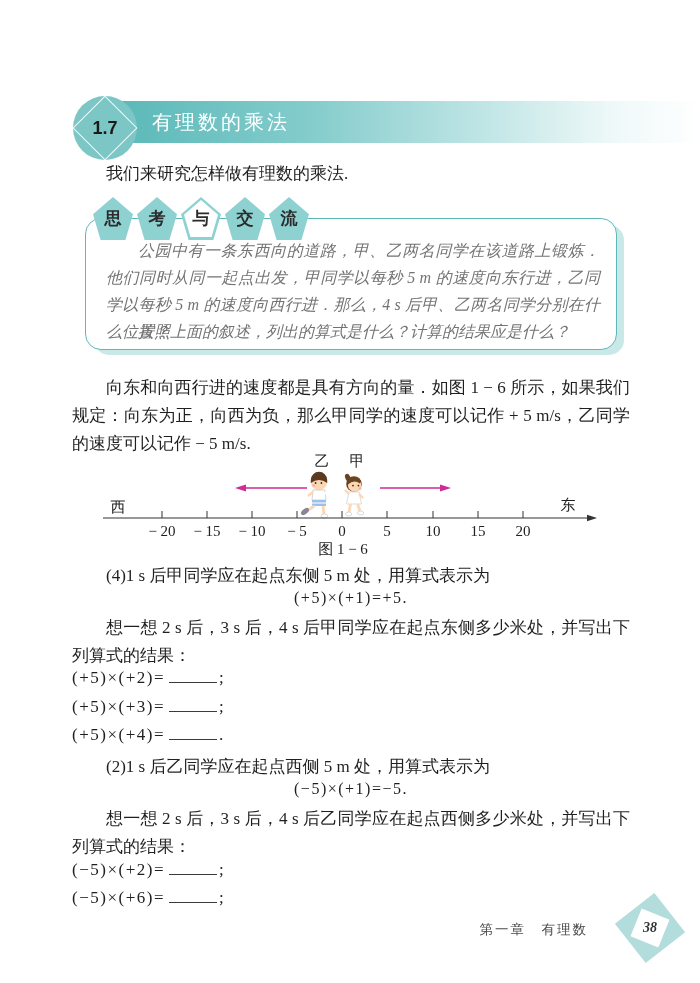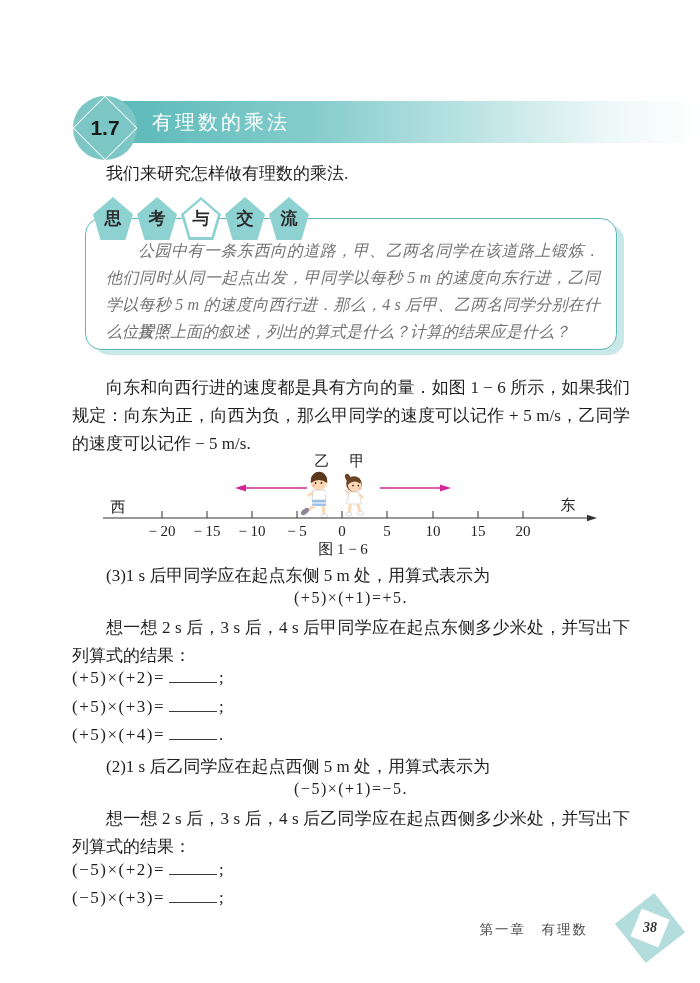--- a/index.html
+++ b/index.html
@@ -24,21 +24,21 @@
     position:absolute; left:73px; top:96px; width:64px; height:64px;
     border-radius:50%; background:#7cc6c6;
   }
   .section-circle .diamond {
     position:absolute; inset:9px; border:1.4px solid rgba(255,255,255,.9);
     transform:rotate(45deg);
   }
   .section-circle .num {
     position:absolute; inset:0; display:flex; align-items:center; justify-content:center;
     font-family:"Liberation Sans","DejaVu Sans",sans-serif;
-    font-size:21px; font-weight:bold; color:#1a1a1a;
+    font-size:18px; font-weight:bold; color:#1a1a1a;
   }
 
   
   .intro { position:absolute; left:72px; top:162px; width:558px; font-size:17px; text-indent:2em; }
 
   
   .think-box {
     position:absolute; left:85px; top:218px; width:532px; height:132px;
     border:1.6px solid #5fb8b8; border-radius:16px; background:#ffffff;
     box-shadow:8px 6px 0 -1px #c9e8e8;
@@ -210,41 +210,41 @@
     <text x="212" y="86" text-anchor="middle">− 5</text>
     <text x="257" y="86" text-anchor="middle">0</text>
     <text x="302" y="86" text-anchor="middle">5</text>
     <text x="348" y="86" text-anchor="middle">10</text>
     <text x="393" y="86" text-anchor="middle">15</text>
     <text x="438" y="86" text-anchor="middle">20</text>
 
     <text x="258" y="104" text-anchor="middle">图 1 − 6</text>
   </svg>
 
-  <div class="line" style="top:562px;">(3)1 s 后甲同学应在起点东侧 5 m 处，用算式表示为</div>
+  <div class="line" style="top:562px;">(4)1 s 后甲同学应在起点东侧 5 m 处，用算式表示为</div>
   <div class="eq-center" style="top:589px;">(+5)×(+1)=+5.</div>
   <div class="line" style="top:614px;">想一想 2 s 后，3 s 后，4 s 后甲同学应在起点东侧多少米处，并写出下列算式的结果：</div>
   <div class="eq-row" style="top:668px;">
     <span>(+5)×(+2)=</span><span class="blank"></span><span class="eq-tail">;</span>
   </div>
   <div class="eq-row" style="top:697px;">
     <span>(+5)×(+3)=</span><span class="blank"></span><span class="eq-tail">;</span>
   </div>
   <div class="eq-row" style="top:725px;">
     <span>(+5)×(+4)=</span><span class="blank"></span><span class="eq-tail">.</span>
   </div>
 
   <div class="line" style="top:753px;">(2)1 s 后乙同学应在起点西侧 5 m 处，用算式表示为</div>
   <div class="eq-center" style="top:780px;">(−5)×(+1)=−5.</div>
   <div class="line" style="top:805px;">想一想 2 s 后，3 s 后，4 s 后乙同学应在起点西侧多少米处，并写出下列算式的结果：</div>
   <div class="eq-row" style="top:860px;">
     <span>(−5)×(+2)=</span><span class="blank"></span><span class="eq-tail">;</span>
   </div>
   <div class="eq-row" style="top:888px;">
-    <span>(−5)×(+3)=</span><span class="blank"></span><span class="eq-tail">;</span>
+    <span>(−5)×(+6)=</span><span class="blank"></span><span class="eq-tail">;</span>
   </div>
 
   <div class="footer-chapter">第一章　有理数</div>
   <div class="page-badge">
     <div class="outer"></div>
     <div class="innerw"></div>
     <div class="pnum">38</div>
   </div>
 
 </div>

